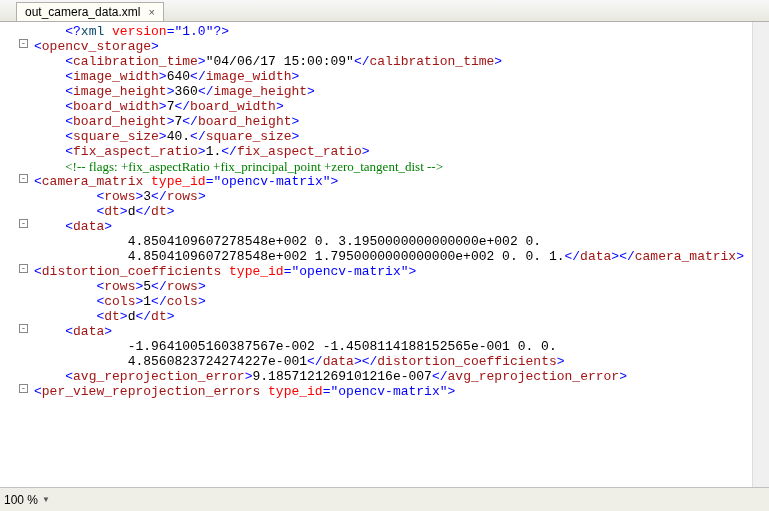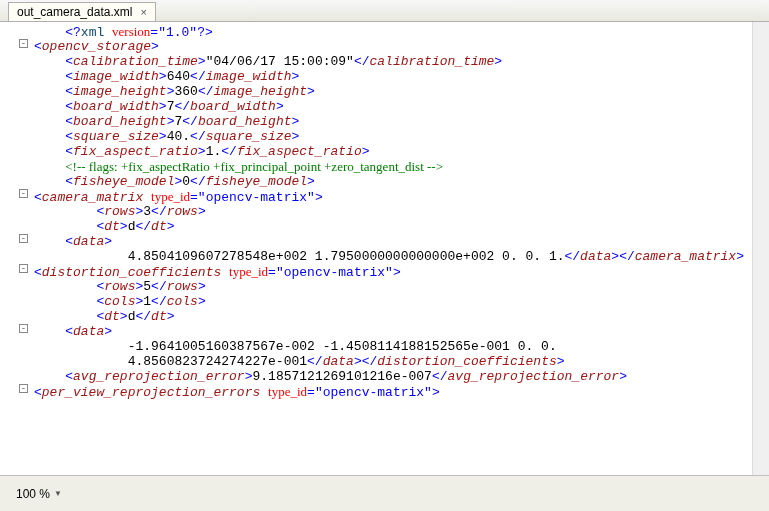--- a/index.html
+++ b/index.html
@@ -12,21 +12,21 @@
     overflow: hidden;
     display: flex;
     flex-direction: column;
   }
   .tab-bar {
     background: linear-gradient(to bottom, #f7f7f7, #e8e8e0);
     border-bottom: 1px solid #b0b0b0;
     height: 22px;
     display: flex;
     align-items: flex-end;
-    padding-left: 8px;
+    padding-left: 16px;
   }
   .tab {
     background: #fdfdf6;
     border: 1px solid #b0b0b0;
     border-bottom: none;
     padding: 2px 6px 2px 8px;
     font-family: "Segoe UI", Tahoma, sans-serif;
     font-size: 12px;
     color: #000;
     display: flex;
@@ -74,35 +74,35 @@
     line-height: 7px;
     font-size: 9px;
     text-align: center;
     color: #555;
     background: #fff;
     font-family: monospace;
     margin-right: 2px;
   }
   .code { flex: 1; padding-left: 2px; }
   .bracket { color: #0000ff; }
-  .tagname { color: #a31515; font-style: italic; }
-  .attrname { color: #ff0000; font-family: Liberation Serif, serif; }
+  .tagname { color: #a31515; }
+  .attrname { color: #ff0000; }
   .attrval { color: #0000ff; }
   .text { color: #000000; }
   .comment { color: #008000; font-family: Liberation Serif, serif; }
   .xmldecl-name { color: #0c4a6e; }
   .status-bar {
-    height: 36px;
+    height: 24px;
     background: #efefe8;
     border-top: 1px solid #c0c0c0;
     display: flex;
     align-items: center;
     font-family: "Segoe UI", Tahoma, sans-serif;
     font-size: 12px;
-    padding-left: 16px;
+    padding-left: 4px;
   }
   .zoom {
     display: flex;
     align-items: center;
     gap: 2px;
   }
   .dropdown-arrow {
     font-size: 8px;
     color: #555;
     padding: 0 2px;
@@ -131,25 +131,25 @@
   <div class="line"><div class="gutter"></div><div class="code"><span>    </span><span class="bracket">&lt;?</span><span class="xmldecl-name">xml</span><span class="text"> </span><span class="attrname">version</span><span class="bracket">=</span><span class="attrval">"1.0"</span><span class="bracket">?&gt;</span></div></div>
     <div class="line"><div class="gutter"><span class="fold">-</span></div><div class="code"><span class="bracket">&lt;</span><span class="tagname">opencv_storage</span><span class="bracket">&gt;</span></div></div>
     <div class="line"><div class="gutter"></div><div class="code"><span>    </span><span class="bracket">&lt;</span><span class="tagname">calibration_time</span><span class="bracket">&gt;</span><span class="text">"04/06/17 15:00:09"</span><span class="bracket">&lt;/</span><span class="tagname">calibration_time</span><span class="bracket">&gt;</span></div></div>
     <div class="line"><div class="gutter"></div><div class="code"><span>    </span><span class="bracket">&lt;</span><span class="tagname">image_width</span><span class="bracket">&gt;</span><span class="text">640</span><span class="bracket">&lt;/</span><span class="tagname">image_width</span><span class="bracket">&gt;</span></div></div>
     <div class="line"><div class="gutter"></div><div class="code"><span>    </span><span class="bracket">&lt;</span><span class="tagname">image_height</span><span class="bracket">&gt;</span><span class="text">360</span><span class="bracket">&lt;/</span><span class="tagname">image_height</span><span class="bracket">&gt;</span></div></div>
     <div class="line"><div class="gutter"></div><div class="code"><span>    </span><span class="bracket">&lt;</span><span class="tagname">board_width</span><span class="bracket">&gt;</span><span class="text">7</span><span class="bracket">&lt;/</span><span class="tagname">board_width</span><span class="bracket">&gt;</span></div></div>
     <div class="line"><div class="gutter"></div><div class="code"><span>    </span><span class="bracket">&lt;</span><span class="tagname">board_height</span><span class="bracket">&gt;</span><span class="text">7</span><span class="bracket">&lt;/</span><span class="tagname">board_height</span><span class="bracket">&gt;</span></div></div>
     <div class="line"><div class="gutter"></div><div class="code"><span>    </span><span class="bracket">&lt;</span><span class="tagname">square_size</span><span class="bracket">&gt;</span><span class="text">40.</span><span class="bracket">&lt;/</span><span class="tagname">square_size</span><span class="bracket">&gt;</span></div></div>
     <div class="line"><div class="gutter"></div><div class="code"><span>    </span><span class="bracket">&lt;</span><span class="tagname">fix_aspect_ratio</span><span class="bracket">&gt;</span><span class="text">1.</span><span class="bracket">&lt;/</span><span class="tagname">fix_aspect_ratio</span><span class="bracket">&gt;</span></div></div>
     <div class="line"><div class="gutter"></div><div class="code"><span>    </span><span class="comment">&lt;!-- flags: +fix_aspectRatio +fix_principal_point +zero_tangent_dist --&gt;</span></div></div>
-    <div class="line"><div class="gutter"></div><div class="code"><span>    </span><span class="bracket">&lt;</span><span class="tagname">fisheye_model</span><span class="bracket">&gt;</span><span class="text">0</span><span class="bracket">&lt;/</span><span class="tagname">fisheye_model</span><span class="bracket">&gt;</span></div></div>
     <div class="line"><div class="gutter"><span class="fold">-</span></div><div class="code"><span class="bracket">&lt;</span><span class="tagname">camera_matrix</span><span class="text"> </span><span class="attrname">type_id</span><span class="bracket">=</span><span class="attrval">"opencv-matrix"</span><span class="bracket">&gt;</span></div></div>
     <div class="line"><div class="gutter"></div><div class="code"><span>        </span><span class="bracket">&lt;</span><span class="tagname">rows</span><span class="bracket">&gt;</span><span class="text">3</span><span class="bracket">&lt;/</span><span class="tagname">rows</span><span class="bracket">&gt;</span></div></div>
     <div class="line"><div class="gutter"></div><div class="code"><span>        </span><span class="bracket">&lt;</span><span class="tagname">dt</span><span class="bracket">&gt;</span><span class="text">d</span><span class="bracket">&lt;/</span><span class="tagname">dt</span><span class="bracket">&gt;</span></div></div>
     <div class="line"><div class="gutter"><span class="fold">-</span></div><div class="code"><span>    </span><span class="bracket">&lt;</span><span class="tagname">data</span><span class="bracket">&gt;</span></div></div>
+    <div class="line"><div class="gutter"></div><div class="code"><span>            </span><span class="text">4.8504109607278548e+002 0. 3.1950000000000000e+002 0.</span></div></div>
     <div class="line"><div class="gutter"></div><div class="code"><span>            </span><span class="text">4.8504109607278548e+002 1.7950000000000000e+002 0. 0. 1.</span><span class="bracket">&lt;/</span><span class="tagname">data</span><span class="bracket">&gt;</span><span class="bracket">&lt;/</span><span class="tagname">camera_matrix</span><span class="bracket">&gt;</span></div></div>
     <div class="line"><div class="gutter"><span class="fold">-</span></div><div class="code"><span class="bracket">&lt;</span><span class="tagname">distortion_coefficients</span><span class="text"> </span><span class="attrname">type_id</span><span class="bracket">=</span><span class="attrval">"opencv-matrix"</span><span class="bracket">&gt;</span></div></div>
     <div class="line"><div class="gutter"></div><div class="code"><span>        </span><span class="bracket">&lt;</span><span class="tagname">rows</span><span class="bracket">&gt;</span><span class="text">5</span><span class="bracket">&lt;/</span><span class="tagname">rows</span><span class="bracket">&gt;</span></div></div>
     <div class="line"><div class="gutter"></div><div class="code"><span>        </span><span class="bracket">&lt;</span><span class="tagname">cols</span><span class="bracket">&gt;</span><span class="text">1</span><span class="bracket">&lt;/</span><span class="tagname">cols</span><span class="bracket">&gt;</span></div></div>
     <div class="line"><div class="gutter"></div><div class="code"><span>        </span><span class="bracket">&lt;</span><span class="tagname">dt</span><span class="bracket">&gt;</span><span class="text">d</span><span class="bracket">&lt;/</span><span class="tagname">dt</span><span class="bracket">&gt;</span></div></div>
     <div class="line"><div class="gutter"><span class="fold">-</span></div><div class="code"><span>    </span><span class="bracket">&lt;</span><span class="tagname">data</span><span class="bracket">&gt;</span></div></div>
     <div class="line"><div class="gutter"></div><div class="code"><span>            </span><span class="text">-1.9641005160387567e-002 -1.4508114188152565e-001 0. 0.</span></div></div>
     <div class="line"><div class="gutter"></div><div class="code"><span>            </span><span class="text">4.8560823724274227e-001</span><span class="bracket">&lt;/</span><span class="tagname">data</span><span class="bracket">&gt;</span><span class="bracket">&lt;/</span><span class="tagname">distortion_coefficients</span><span class="bracket">&gt;</span></div></div>
     <div class="line"><div class="gutter"></div><div class="code"><span>    </span><span class="bracket">&lt;</span><span class="tagname">avg_reprojection_error</span><span class="bracket">&gt;</span><span class="text">9.1857121269101216e-007</span><span class="bracket">&lt;/</span><span class="tagname">avg_reprojection_error</span><span class="bracket">&gt;</span></div></div>
     <div class="line"><div class="gutter"><span class="fold">-</span></div><div class="code"><span class="bracket">&lt;</span><span class="tagname">per_view_reprojection_errors</span><span class="text"> </span><span class="attrname">type_id</span><span class="bracket">=</span><span class="attrval">"opencv-matrix"</span><span class="bracket">&gt;</span></div></div>

